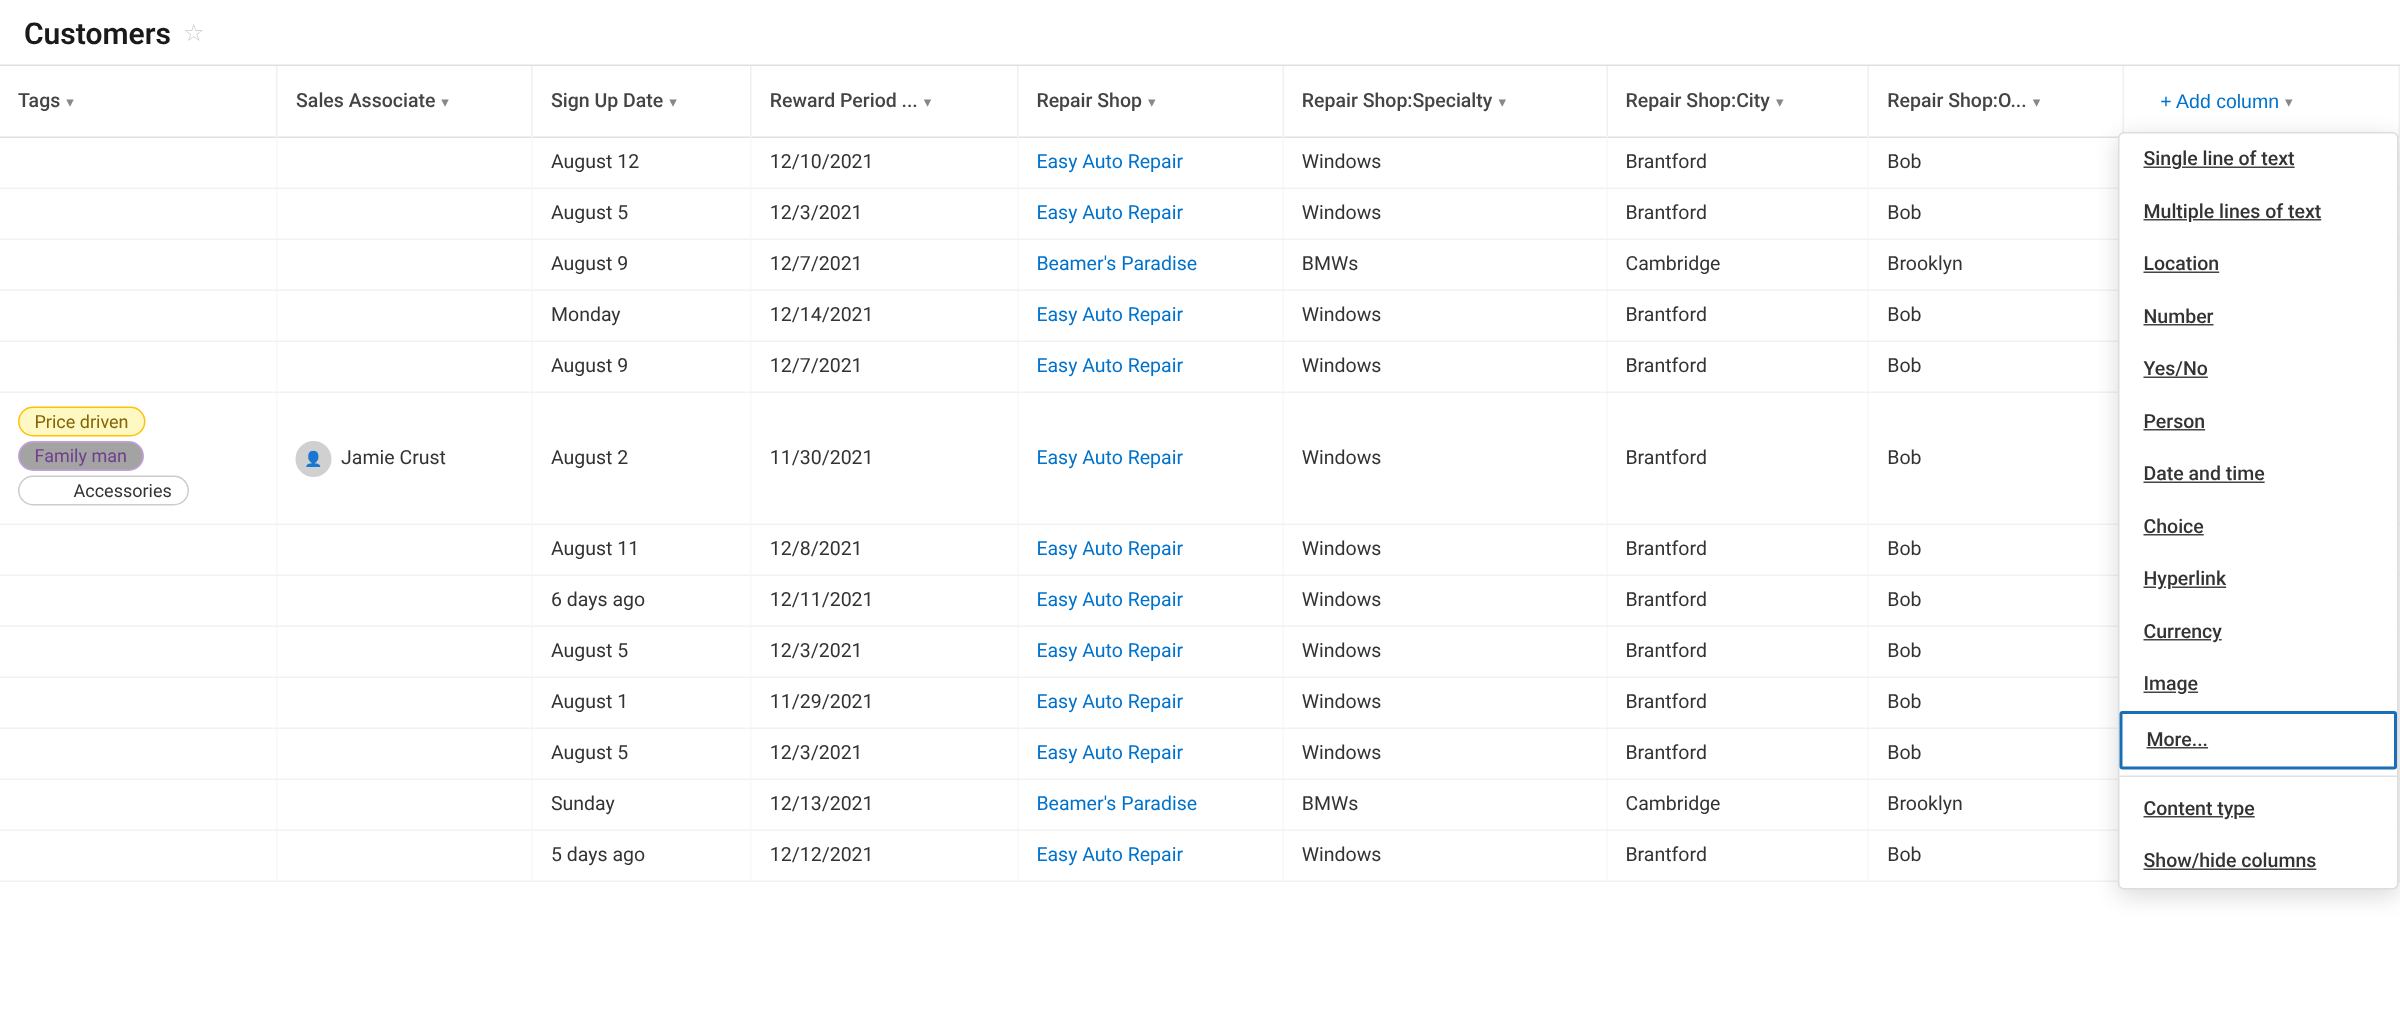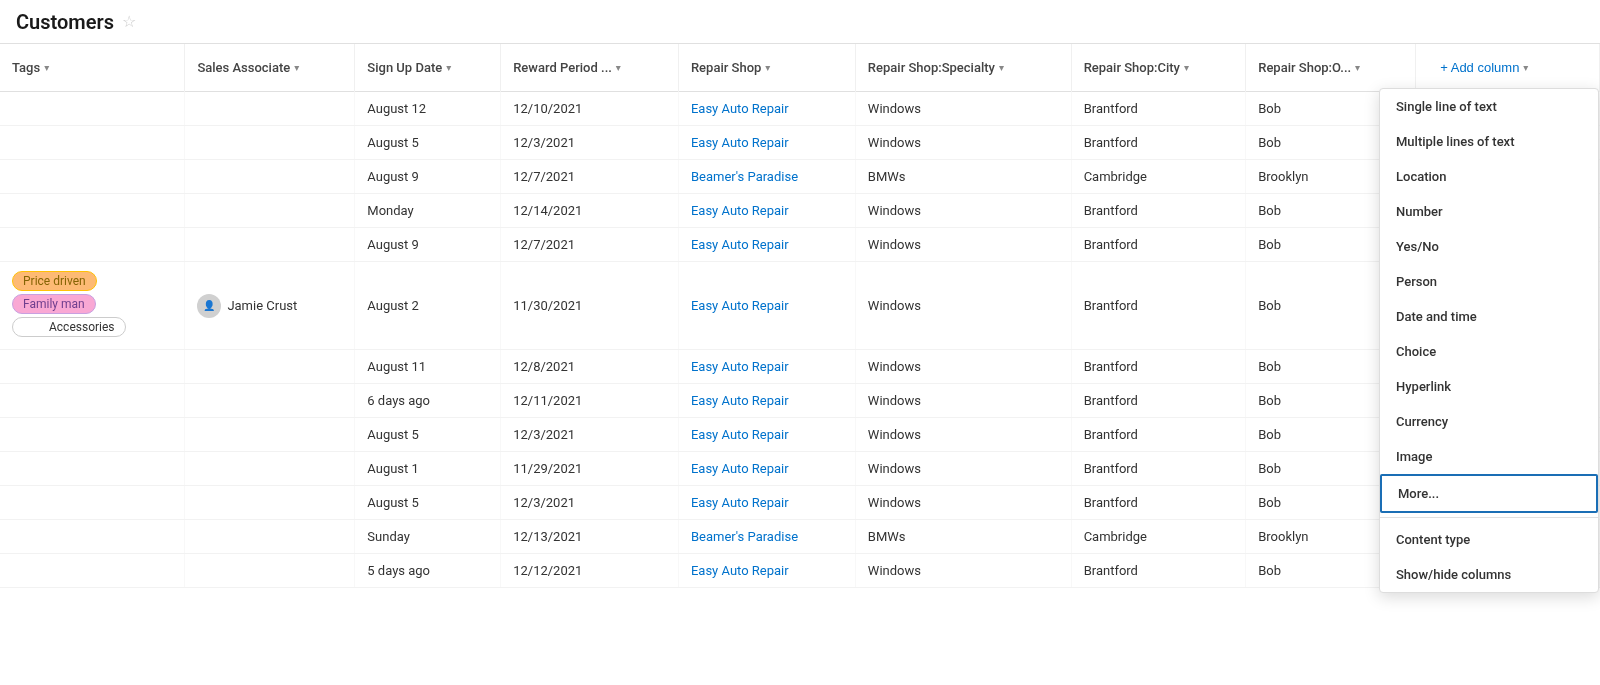--- a/index.html
+++ b/index.html
@@ -88,27 +88,27 @@
 
     .tag {
       display: inline-block;
       padding: 2px 10px;
       border-radius: 12px;
       font-size: 12px;
       margin-bottom: 3px;
     }
 
     .tag-price {
-      background: #fdba74;
+      background: #fef9c3;
       color: #856404;
       border: 1px solid #ffc107;
     }
 
     .tag-family {
-      background: #f9a8d4;
+      background: #a3a3a3;
       color: #6f3e8e;
       border: 1px solid #c8a0e0;
     }
 
     .tag-accessories {
       background: #fff;
       color: #333;
       border: 1px solid #ccc;
       padding-left: 36px;
     }
@@ -141,26 +141,27 @@
       color: #0072cc;
       font-size: 13px;
       cursor: pointer;
       white-space: nowrap;
     }
 
     .dropdown-menu {
       position: absolute;
       top: 44px;
       right: 0;
-      width: 220px;
+      width: 187px;
       background: #fff;
       border: 1px solid #ddd;
       border-radius: 4px;
       box-shadow: 0 4px 16px rgba(0,0,0,0.15);
       z-index: 100;
+      text-decoration: underline;
     }
 
     .dropdown-item {
       padding: 10px 16px;
       font-size: 13px;
       color: #333;
       cursor: pointer;
       display: block;
     }
 

